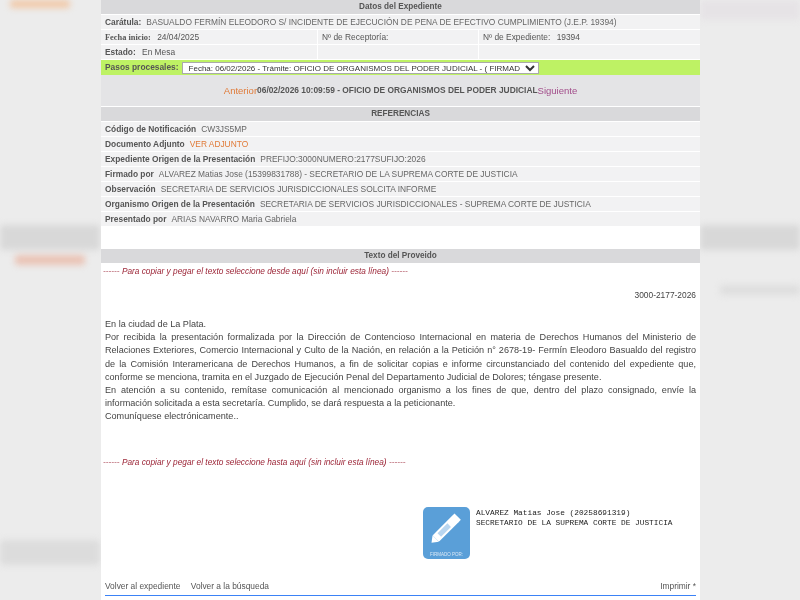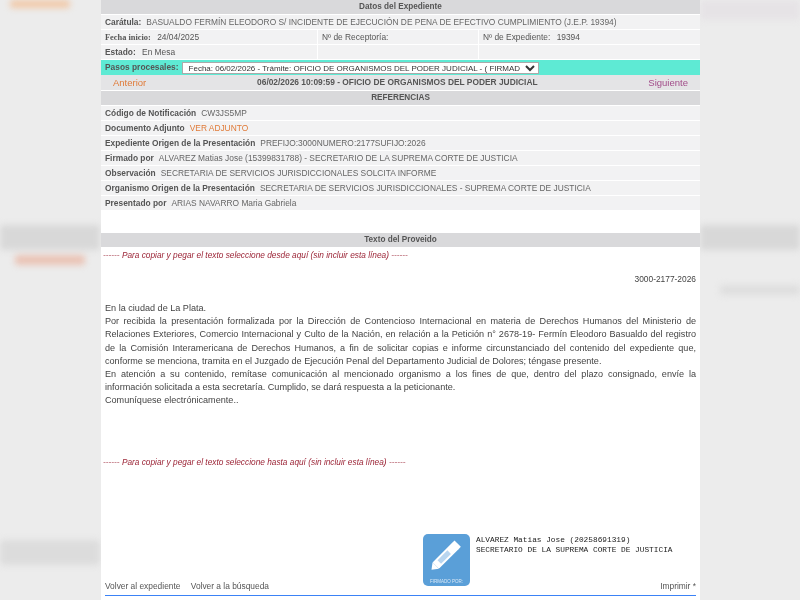--- a/index.html
+++ b/index.html
@@ -20,35 +20,35 @@
     height:14px; line-height:14px; font-size:8.2px; margin-bottom:1px;
   }
   .row {
     background:#f2f2f3; height:14px; line-height:14px; padding-left:4px;
     margin-bottom:1px; white-space:nowrap; overflow:hidden; display:flex;
   }
   .row .lbl { font-weight:bold; color:#555; margin-right:5px; }
   .row .val { color:#666; }
   .grid3 { display:flex; }
   .grid3 .c { background:#f2f2f3; height:14px; line-height:14px; padding-left:4px; margin-right:1px; margin-bottom:1px; white-space:nowrap; }
-  .pasos { background:#5eead4; height:15px; line-height:15px; padding-left:4px; display:flex; align-items:center; margin-bottom:0; }
+  .pasos { background:#bef264; height:15px; line-height:15px; padding-left:4px; display:flex; align-items:center; margin-bottom:0; }
   .pasos select {
     font-family:"Liberation Sans", sans-serif; font-size:8px; height:12px; padding:0 2px;
     width:357px; margin-left:3px; border:1px solid #aaa; background:#fff; color:#333;
   }
-  .nav { background:#e4e4e6; height:15px; line-height:15px; display:flex; justify-content:space-between; padding:0 12px; margin-bottom:1px; }
+  .nav { background:#e4e4e6; height:15px; line-height:15px; display:flex; justify-content:center; padding:8px 12px; margin-bottom:1px; }
   .nav .prev { color:#e07b39; font-size:9.5px; cursor:pointer; }
   .nav .next { color:#a24d8a; font-size:9.5px; cursor:pointer; }
   .nav .title { font-weight:bold; color:#555; }
   .link-orange { color:#e07b39; cursor:pointer; }
   .sep { color:#9b2335; font-style:italic; font-size:8.3px; height:14px; line-height:14px; padding-left:2px; }
   .ref-num { text-align:right; padding-right:4px; color:#444; margin-top:10px; height:14px; line-height:14px; }
   .body-text { padding:0 4px; color:#444; font-size:9.1px; line-height:13.2px; text-align:justify; margin-top:16px; }
   .body-text p { margin:0; }
-  .sig { position:absolute; left:322px; top:534px; display:flex; }
+  .sig { position:absolute; left:322px; top:507px; display:flex; }
   .sig-icon { width:47px; height:52px; background:#5a9fd8; border-radius:5px; position:relative; }
   .sig-icon .cap { position:absolute; bottom:2px; left:0; right:0; text-align:center; font-size:4.5px; color:#dbe9f6; }
   .sig-text { font-family:"Liberation Mono", monospace; font-size:7.8px; color:#222; margin-left:6px; line-height:10px; margin-top:1px; }
   .footer { position:absolute; left:4px; right:4px; top:581px; height:14px; display:flex; justify-content:space-between; border-bottom:1px solid #3b82f6; }
   .footer a { color:#555; text-decoration:none; cursor:pointer; margin-right:8px; }
 </style>
 </head>
 <body>
 
 <div class="bg">

